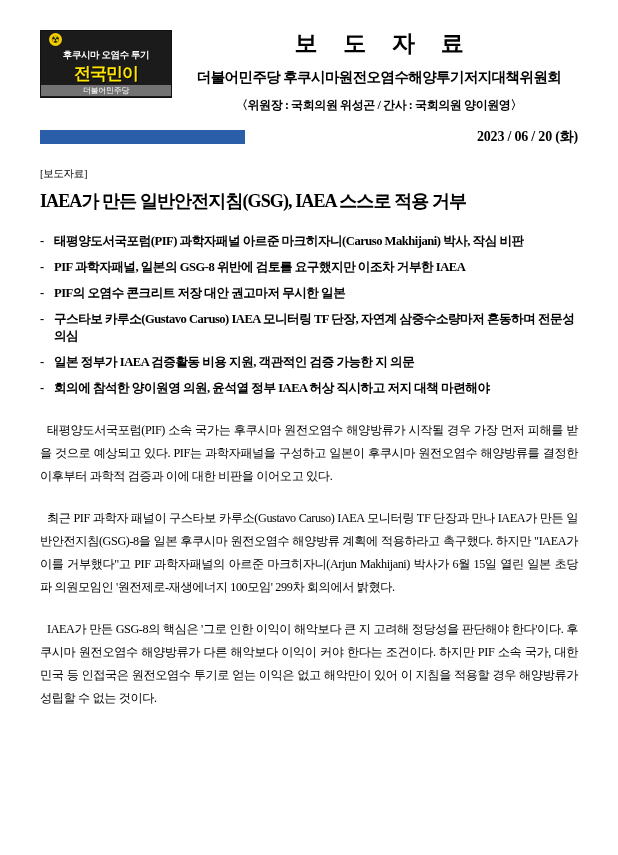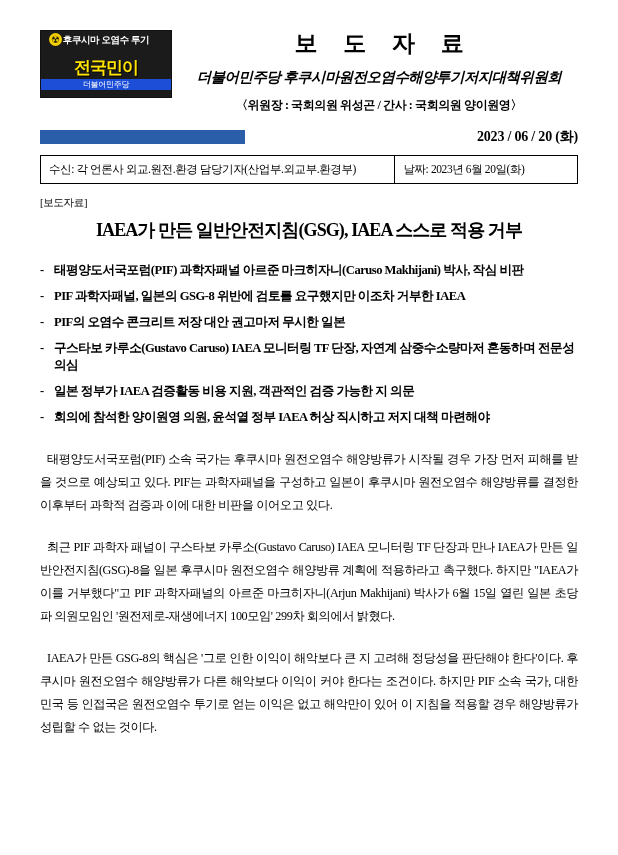--- a/index.html
+++ b/index.html
@@ -42,21 +42,21 @@
     box-sizing: border-box;
     overflow: hidden;
     font-family: "Liberation Sans", sans-serif;
   }
   .logo-top {
     color: #ffffff;
     font-size: 9.5px;
     font-weight: bold;
     text-align: center;
     letter-spacing: -0.4px;
-    padding-top: 3px;
+    padding-top: 18px;
     line-height: 11px;
   }
   .logo-radio {
     position: absolute;
     left: 8px;
     top: 2px;
     width: 13px;
     height: 13px;
     border-radius: 50%;
     background: #f5d000;
@@ -65,35 +65,35 @@
     line-height: 13px;
     text-align: center;
   }
   .logo-mid {
     color: #ffe400;
     font-size: 17px;
     font-weight: bold;
     text-align: center;
     letter-spacing: -1px;
     line-height: 18px;
-    margin-top: 14px;
+    margin-top: 5px;
     text-shadow: 1px 1px 0 #000;
   }
   .logo-mid2 {
     color: #ffffff;
     font-size: 17px;
     font-weight: bold;
     text-align: center;
     letter-spacing: -1px;
     line-height: 18px;
     text-shadow: 1px 1px 0 #000;
   }
   .logo-bottom {
     margin-top: 2px;
-    background: #1d4ed8;
+    background: #737373;
     color: #ffffff;
     font-size: 8px;
     text-align: center;
     letter-spacing: -0.3px;
     line-height: 11px;
     height: 11px;
   }
 
   .header-right {
     flex: 1;
@@ -105,21 +105,20 @@
     font-weight: bold;
     letter-spacing: 10px;
     padding-left: 10px;
   }
   .doc-org {
     text-align: center;
     font-size: 14.5px;
     font-weight: bold;
     margin-top: 9px;
     letter-spacing: -0.6px;
-    font-style: italic;
   }
   .doc-people {
     text-align: center;
     font-size: 12px;
     margin-top: 10px;
     letter-spacing: -0.4px;
     font-weight: bold;
   }
 
   
@@ -157,21 +156,20 @@
   td.c-left { width: 66%; }
   td.c-right { width: 34%; }
 
   
   .tag {
     margin-top: 12px;
     font-size: 10.5px;
     letter-spacing: -0.3px;
   }
   .title {
-    text-align: center;
     font-size: 18px;
     font-weight: bold;
     margin-top: 8px;
     letter-spacing: -0.9px;
   }
   .bullets {
     margin-top: 20px;
     font-size: 12.6px;
     font-weight: bold;
     letter-spacing: -0.5px;
@@ -221,30 +219,20 @@
   </div>
 
   <div class="barline">
     <div class="blue-bar"></div>
     <div class="bar-space"></div>
     <div class="date-big">2023 / 06 / 20 (화)</div>
   </div>
 
   <table class="info">
     <tbody>
-        <tr>
-      <td class="c-left">
-        <span>수신:</span>
-        <span>각 언론사 외교.원전.환경 담당기자(산업부.외교부.환경부)</span>
-      </td>
-      <td class="c-right">
-        <span>날짜:</span>
-        <span>2023년 6월 20일(화)</span>
-      </td>
-    </tr>
   </tbody>
     </table>
 
   <div class="tag">[보도자료]</div>
   <div class="title">IAEA가 만든 일반안전지침(GSG), IAEA 스스로 적용 거부</div>
 
   <div class="bullets">
     <div class="bullet">
       <span class="dash">-</span>
       <span class="btext">태평양도서국포럼(PIF) 과학자패널 아르준 마크히자니(Caruso Makhijani) 박사, 작심 비판</span>

